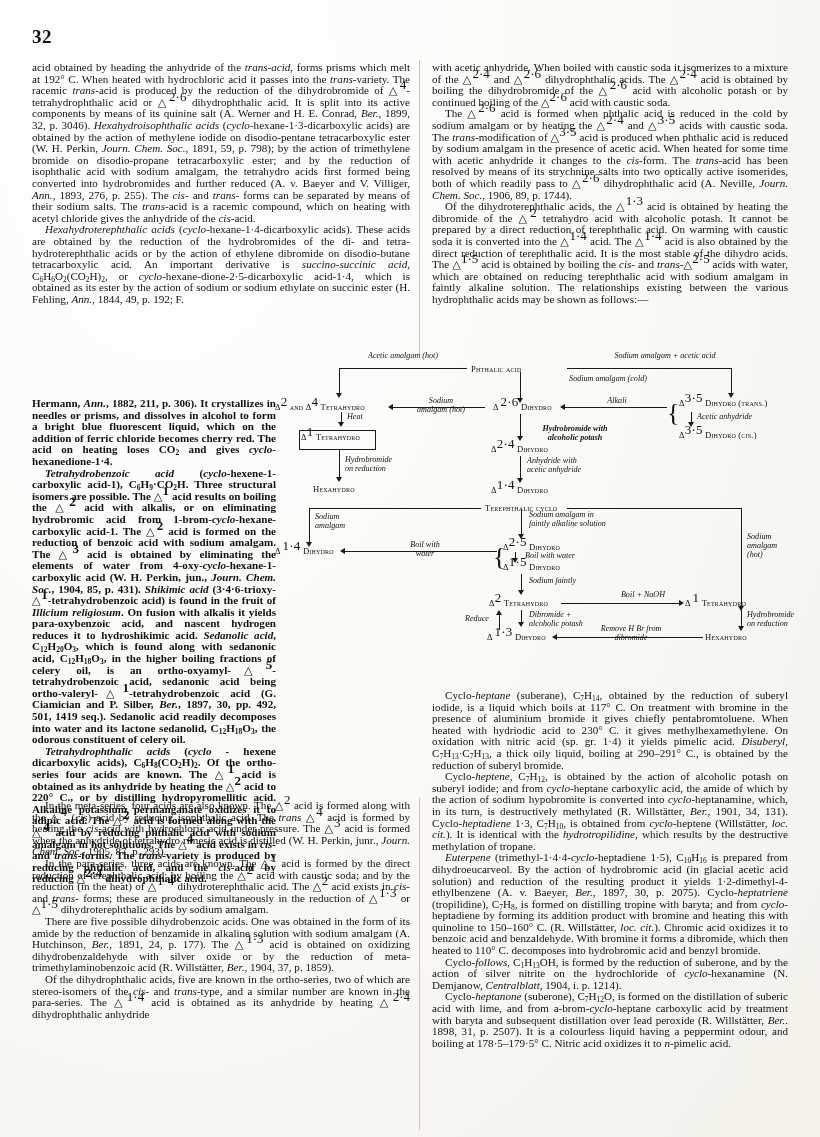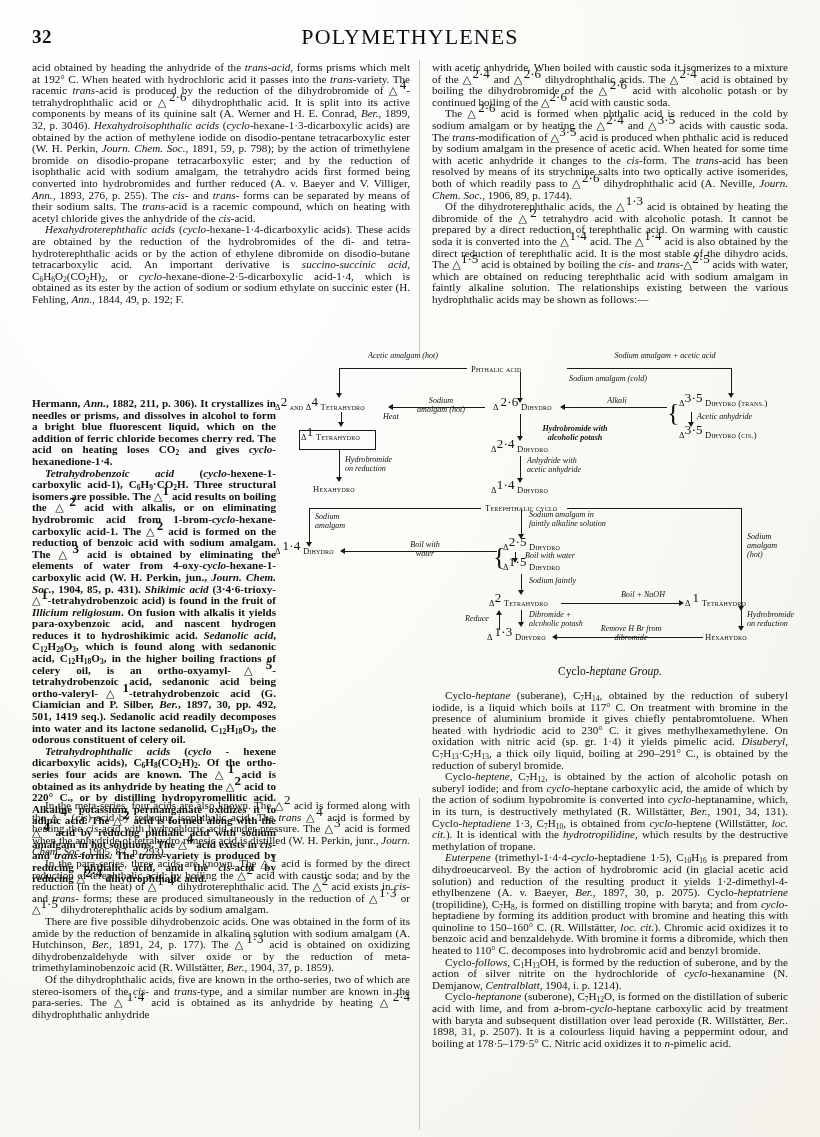--- a/index.html
+++ b/index.html
@@ -105,21 +105,20 @@
   }
   .section-head i{font-style:italic;}
 </style>
 </head>
 <body>
 
 <div class="page">
 
   <div class="masthead">
     <div class="folio">32</div>
-    <div class="running-title">POLYMETHYLENES</div>
   </div>
 
   <div class="gutter"></div>
   <div class="gutter2"></div>
 
   <div class="col" id="col-left-top">
     <p class="noind">acid obtained by heading the anhydride of the <i>trans-acid</i>, forms prisms which melt at 192° C.  When heated with hydrochloric acid it passes into the <i>trans-</i>variety.  The racemic <i>trans-</i>acid is produced by the reduction of the dihydrobromide of △<sup>4</sup>-tetrahydrophthalic acid or △<sup>2·6</sup> dihydrophthalic acid.  It is split into its active components by means of its quinine salt (A. Werner and H. E. Conrad, <i>Ber.</i>, 1899, 32, p. 3046).  <i>Hexahydroisophthalic acids</i> (<i>cyclo</i>-hexane-1·3-dicarboxylic acids) are obtained by the action of methylene iodide on disodio-pentane tetracarboxylic ester (W. H. Perkin, <i>Journ. Chem. Soc.</i>, 1891, 59, p. 798); by the action of trimethylene bromide on disodio-propane tetracarboxylic ester; and by the reduction of isophthalic acid with sodium amalgam, the tetrahydro acids first formed being converted into hydrobromides and further reduced (A. v. Baeyer and V. Villiger, <i>Ann.</i>, 1893, 276, p. 255).  The <i>cis-</i> and <i>trans-</i> forms can be separated by means of their sodium salts.  The <i>trans-</i>acid is a racemic compound, which on heating with acetyl chloride gives the anhydride of the <i>cis</i>-acid.</p>
     <p class="ind"><i>Hexahydroterephthalic acids</i> (<i>cyclo</i>-hexane-1·4-dicarboxylic acids).  These acids are obtained by the reduction of the hydrobromides of the di- and tetra-hydroterephthalic acids or by the action of ethylene dibromide on disodio-butane tetracarboxylic acid.  An important derivative is <i>succino-succinic acid</i>, C<sub>6</sub>H<sub>6</sub>O<sub>2</sub>(CO<sub>2</sub>H)<sub>2</sub>, or <i>cyclo</i>-hexane-dione-2·5-dicarboxylic acid-1·4, which is obtained as its ester by the action of sodium or sodium ethylate on succinic ester (H. Fehling, <i>Ann.</i>, 1844, 49, p. 192; F.</p>
   </div>
 
@@ -167,21 +166,21 @@
     <div class="arrow-l" style="left:285px;top:52px;"></div>
     <div class="lbl" style="left:310px;top:44px;width:64px;">Alkali</div>
 
     <div class="vline" style="left:416px;top:60px;height:12px;"></div>
     <div class="arrow-d" style="left:413px;top:70px;"></div>
     <div class="lbl" style="left:422px;top:60px;width:90px;text-align:left;">Acetic anhydride</div>
     <div class="node" style="left:404px;top:78px;">Δ<sup>3·5</sup> Dihydro (cis.)</div>
 
     <div class="vline" style="left:66px;top:60px;height:12px;"></div>
     <div class="arrow-d" style="left:63px;top:70px;"></div>
-    <div class="lbl" style="left:72px;top:60px;width:40px;text-align:left;margin-left:36px;">Heat</div>
+    <div class="lbl" style="left:72px;top:60px;width:40px;text-align:left;">Heat</div>
 
     <div class="node" style="left:26px;top:80px;">Δ<sup>1</sup> Tetrahydro</div>
 
     <div class="vline" style="left:24px;top:78px;height:20px;"></div>
     <div class="hline" style="left:24px;top:78px;width:76px;"></div>
     <div class="hline" style="left:24px;top:97px;width:40px;"></div>
     <div class="vline" style="left:100px;top:78px;height:20px;"></div>
     <div class="hline" style="left:64px;top:97px;width:36px;"></div>
     <div class="vline" style="left:64px;top:97px;height:30px;"></div>
     <div class="arrow-d" style="left:61px;top:125px;"></div>
@@ -251,21 +250,20 @@
     <div class="arrow-d" style="left:463px;top:274px;"></div>
     <div class="lbl" style="left:472px;top:258px;width:64px;text-align:left;">Hydrobromide<br>on reduction</div>
 
     <div class="node" style="left:212px;top:280px;">Δ <sup>1·3</sup> Dihydro</div>
     <div class="node" style="left:430px;top:280px;">Hexahydro</div>
     <div class="hline" style="left:282px;top:285px;width:146px;"></div>
     <div class="arrow-l" style="left:277px;top:282px;"></div>
     <div class="lbl" style="left:300px;top:272px;width:112px;">Remove H Br from<br>dibromide</div>
   </div>
 
-  <div class="section-head">Cyclo-<i>heptane Group.</i></div>
 
   <div class="col" id="col-left-bottom">
     <p class="ind">In the meta-series, four acids are also known.  The △<sup>2</sup> acid is formed along with the △<sup>4</sup> (<i>cis</i>) acid by reducing isophthalic acid.  The <i>trans</i> △<sup>4</sup> acid is formed by heating the <i>cis</i>-acid with hydrochloric acid under pressure.  The △<sup>3</sup> acid is formed when the anhydride of tetrahydro rimesic acid is distilled (W. H. Perkin, junr., <i>Journ. Chem. Soc.</i>, 1905, 87, p. 293).</p>
     <p class="ind">In the para-series, three acids are known.  The △<sup>1</sup> acid is formed by the direct reduction of terephthalic acid; by boiling the △<sup>2</sup> acid with caustic soda; and by the reduction (in the heat) of △<sup>1·4</sup> dihydroterephthalic acid.  The △<sup>2</sup> acid exists in <i>cis-</i> and <i>trans-</i> forms; these are produced simultaneously in the reduction of △<sup>1·3</sup> or △<sup>1·5</sup> dihydroterephthalic acids by sodium amalgam.</p>
     <p class="ind">There are five possible dihydrobenzoic acids.  One was obtained in the form of its amide by the reduction of benzamide in alkaline solution with sodium amalgam (A. Hutchinson, <i>Ber.</i>, 1891, 24, p. 177).  The △<sup>1·3</sup> acid is obtained on oxidizing dihydrobenzaldehyde with silver oxide or by the reduction of meta-trimethylaminobenzoic acid (R. Willstätter, <i>Ber.</i>, 1904, 37, p. 1859).</p>
     <p class="ind">Of the dihydrophthalic acids, five are known in the ortho-series, two of which are stereo-isomers of the <i>cis-</i> and <i>trans</i>-type, and a similar number are known in the para-series.  The △<sup>1·4</sup> acid is obtained as its anhydride by heating △<sup>2·4</sup> dihydrophthalic anhydride</p>
   </div>
 
   <div class="col" id="col-right-bottom">
     <p class="ind">Cyclo-<i>heptane</i> (suberane), C<sub>7</sub>H<sub>14</sub>, obtained by the reduction of suberyl iodide, is a liquid which boils at 117° C.  On treatment with bromine in the presence of aluminium bromide it gives chiefly pentabromtoluene.  When heated with hydriodic acid to 230° C. it gives methylhexamethylene.  On oxidation with nitric acid (sp. gr. 1·4) it yields pimelic acid.  <i>Disuberyl</i>, C<sub>7</sub>H<sub>13</sub>·C<sub>7</sub>H<sub>13</sub>, a thick oily liquid, boiling at 290–291° C., is obtained by the reduction of suberyl bromide.</p>

